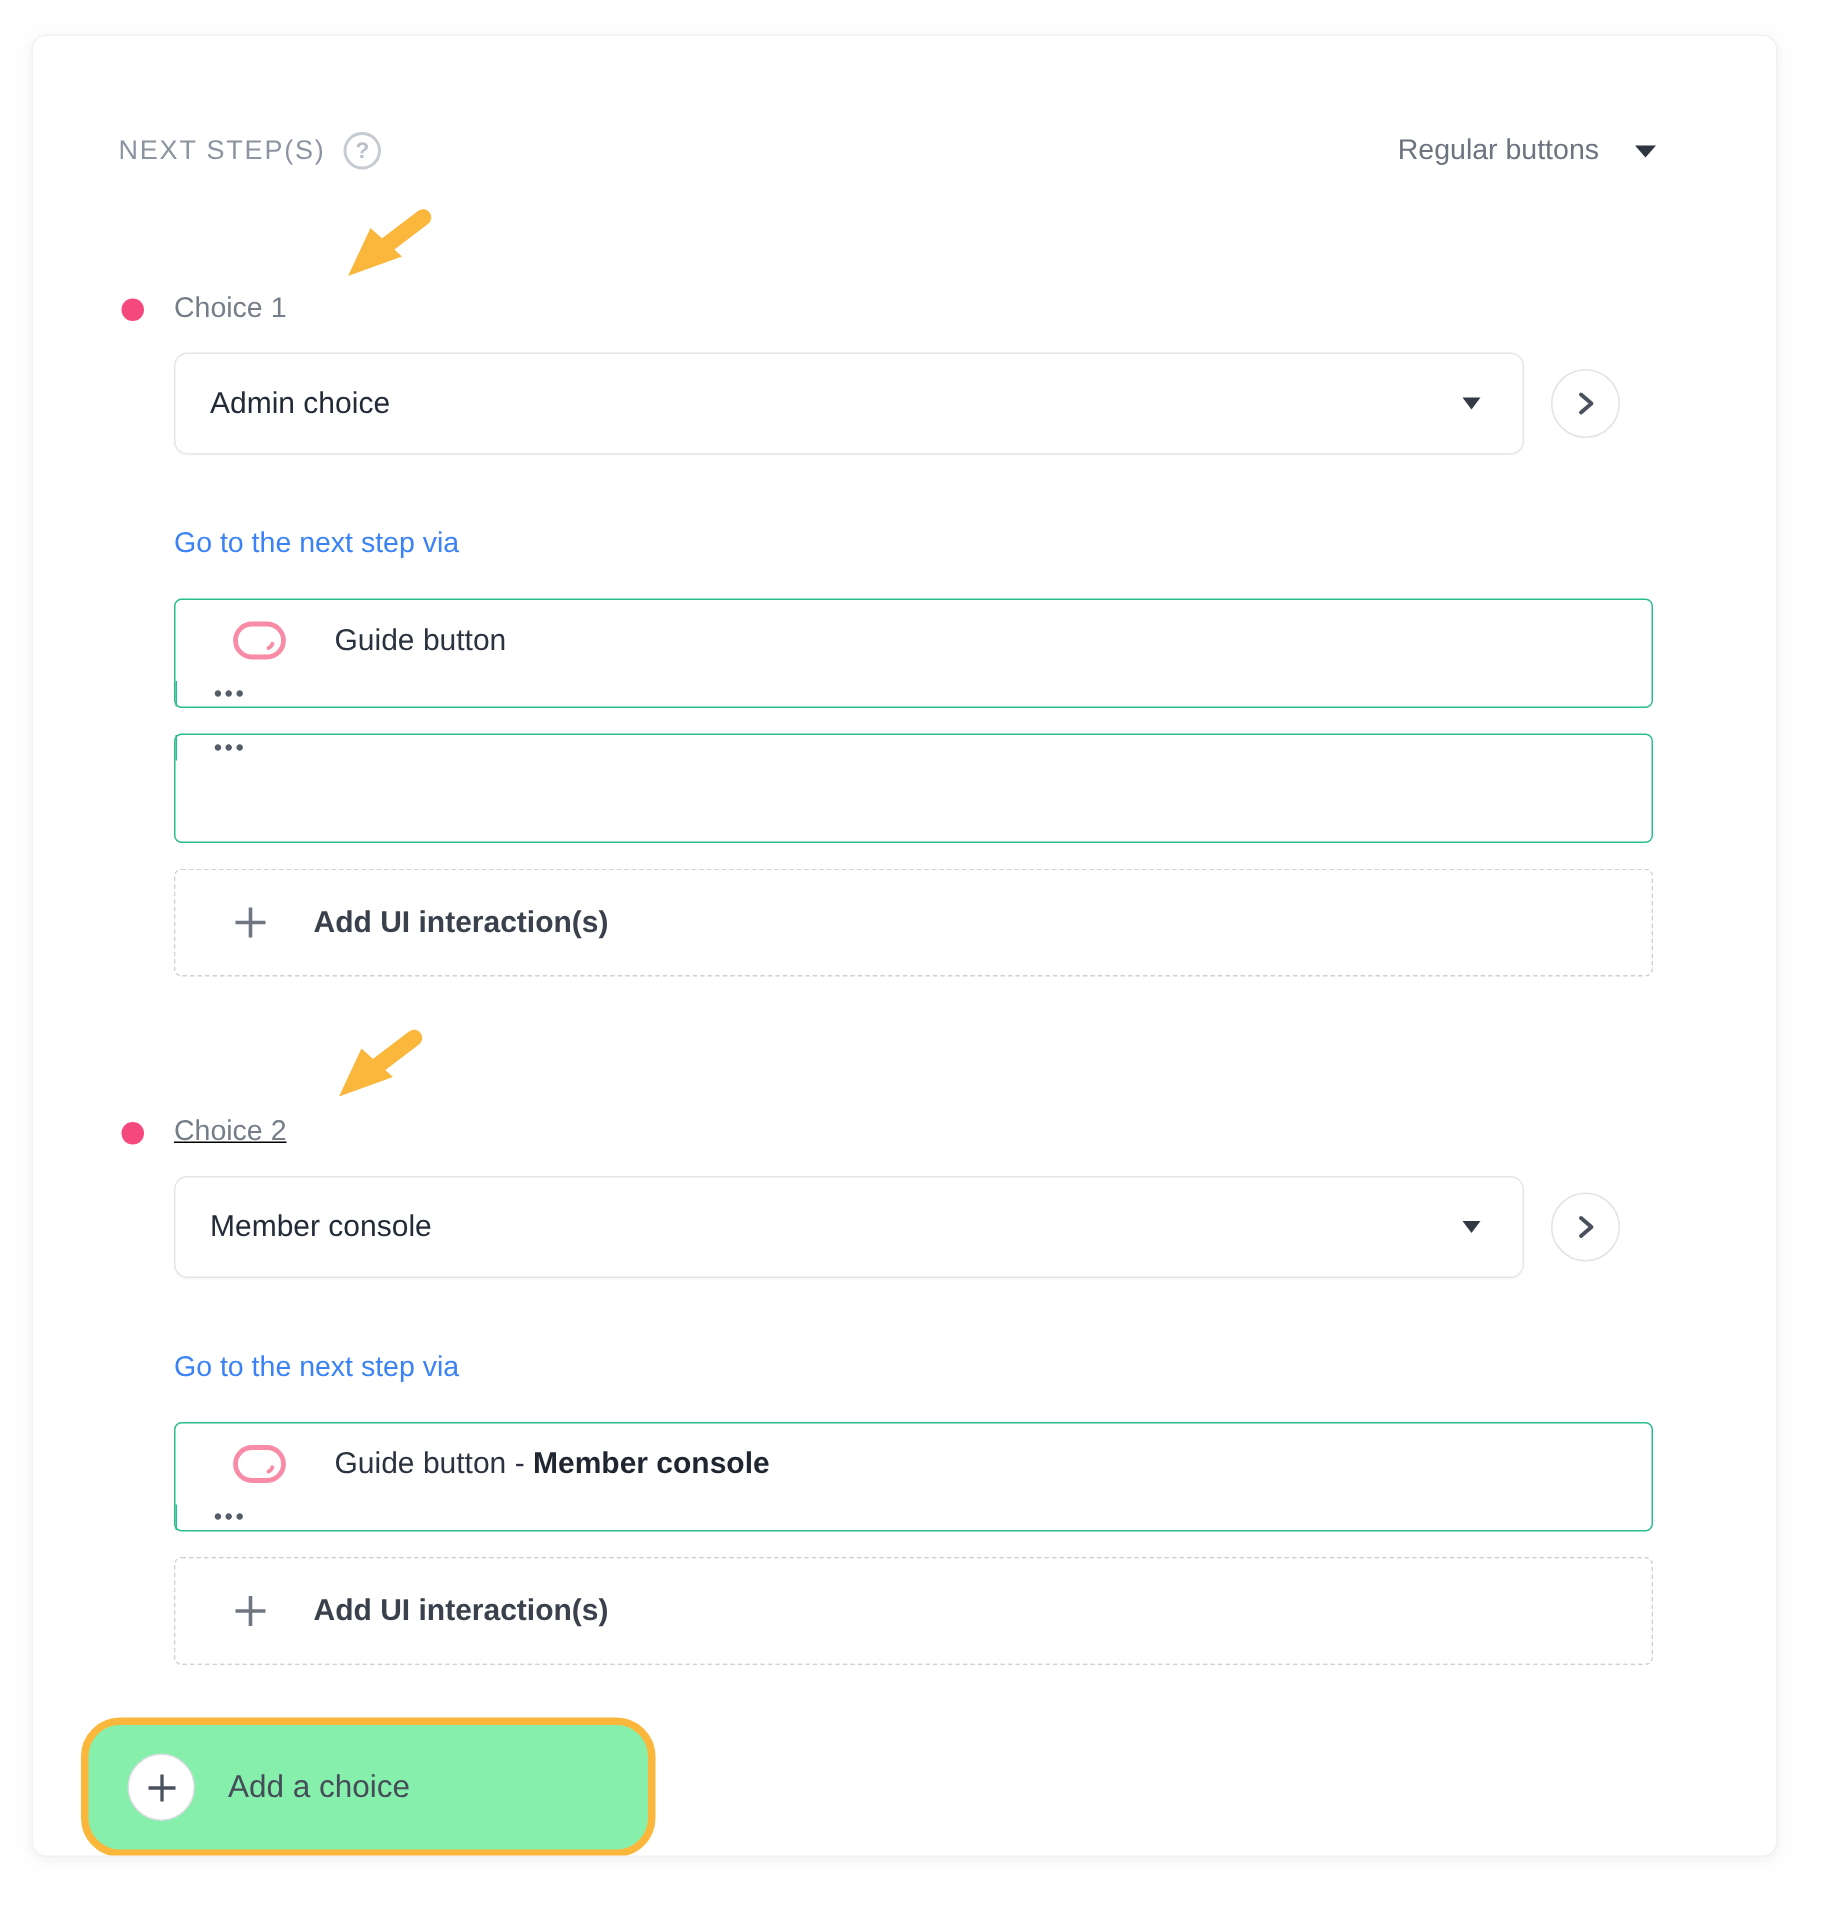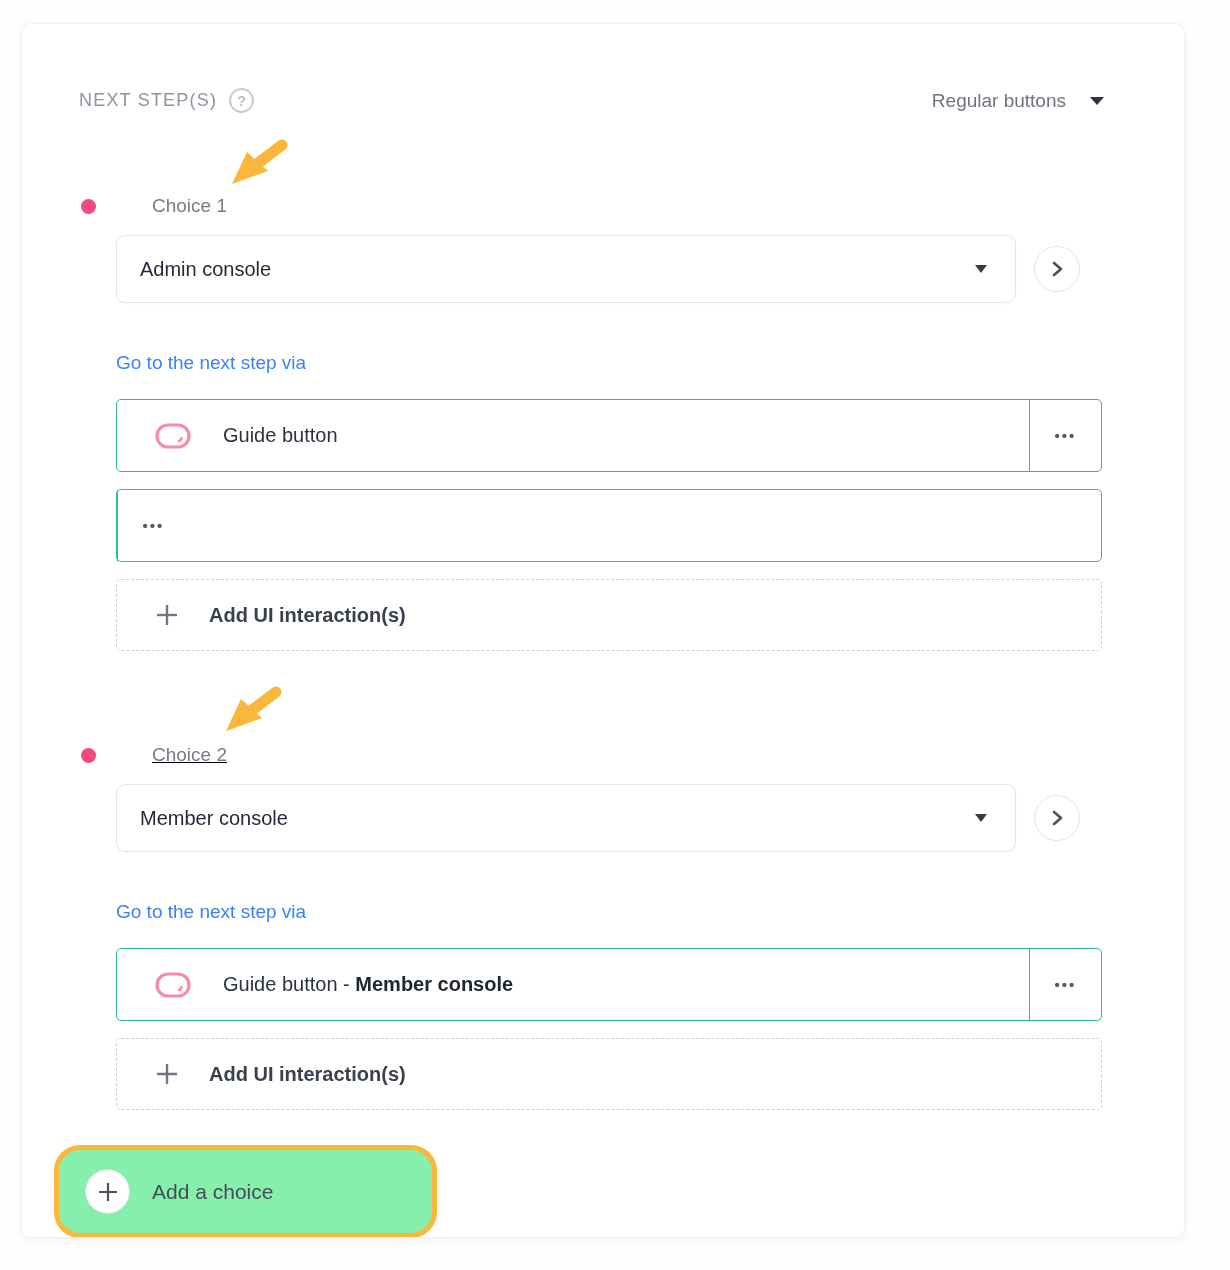--- a/index.html
+++ b/index.html
@@ -39,21 +39,21 @@
     border-left: 7px solid transparent; border-right: 7px solid transparent;
     border-top: 8px solid #2e3540;
   }
 
   
   .arrow-svg { display: block; }
   .arrow1 { margin: 24px 0 0 202px; }
   .arrow2 { margin: 32px 0 0 196px; }
 
   
-  .choice-label-row { display: flex; align-items: center; margin: 8px 0 0 59px; gap: 36px; }
+  .choice-label-row { display: flex; align-items: center; margin: 8px 0 0 59px; }
   .dot {
     width: 15px; height: 15px; border-radius: 50%; background: #f5497d;
     flex: 0 0 auto;
   }
   .choice-label { margin-left: 20px; font-size: 19px; color: #757d89; }
 
   
   .select-row { display: flex; align-items: center; margin: 18px 0 0 94px; }
   .select-box {
     width: 900px; height: 68px;
@@ -76,21 +76,21 @@
     cursor: pointer;
   }
 
   
   .via-caption { margin: 49px 0 0 94px; font-size: 19px; color: #3b82f6; }
 
   
   .irow {
     width: 986px; height: 73px; margin: 25px 0 0 94px;
     border: 1px solid #2cbd8e; border-radius: 5px; background: #fff;
-    display: flex; align-items: stretch;
+    display: flex; align-items: stretch; flex-direction: column;
   }
   .irow + .irow { margin-top: 17px; }
   .irow-main { flex: 1; display: flex; align-items: center; padding-left: 38px; cursor: pointer; }
   .irow-text { margin-left: 32px; font-size: 20px; color: #2c3340; }
   .irow-text .bold, .irow-text-bold { font-weight: 700; color: #1f2630; }
   .irow-menu {
     width: 72px; border-left: 1px solid #2cbd8e;
     display: flex; align-items: center; justify-content: center;
     cursor: pointer; color: #555d68; font-size: 15px; letter-spacing: 2px;
     font-weight: 700;
@@ -142,21 +142,21 @@
     <polygon points="8,47 23,15 44,34" fill="#fbb63c"></polygon>
   </svg>
 
   <div class="choice-label-row">
     <span class="dot"></span>
     <span class="choice-label">Choice 1</span>
   </div>
 
   <div class="select-row">
     <div class="select-box">
-      <span class="select-value">Admin console</span>
+      <span class="select-value">Admin choice</span>
       <span class="select-caret"></span>
     </div>
     <div class="goto-step-btn">
       <svg width="18" height="18" viewBox="0 0 18 18">
         <polyline points="6,3 13,9 6,15" fill="none" stroke="#4a515c" stroke-width="2.6" stroke-linecap="round" stroke-linejoin="round"></polyline>
       </svg>
     </div>
   </div>
 
   <div class="via-caption">Go to the next step via</div>

